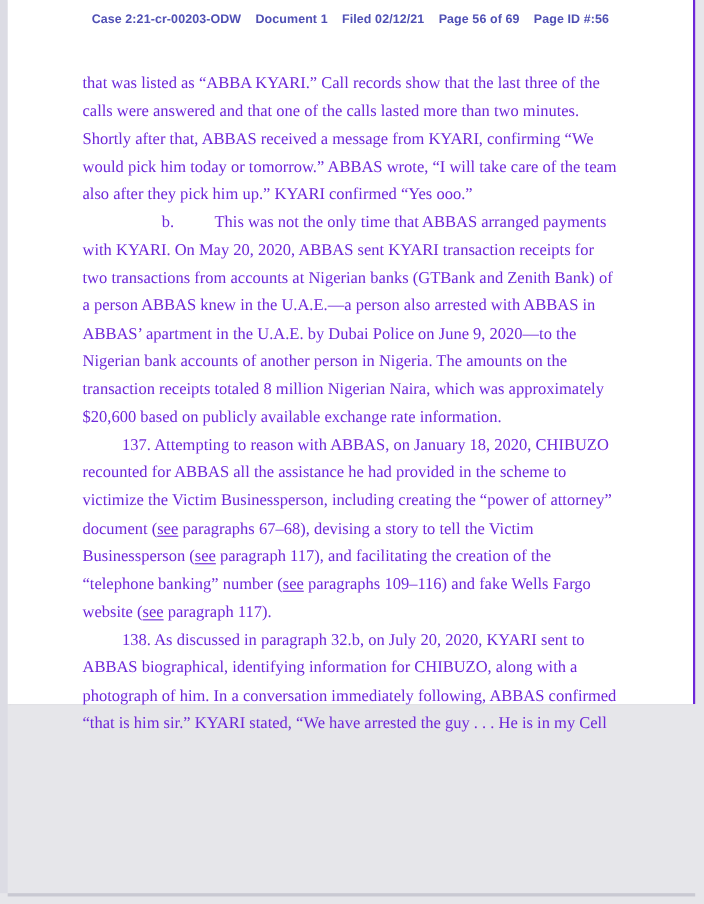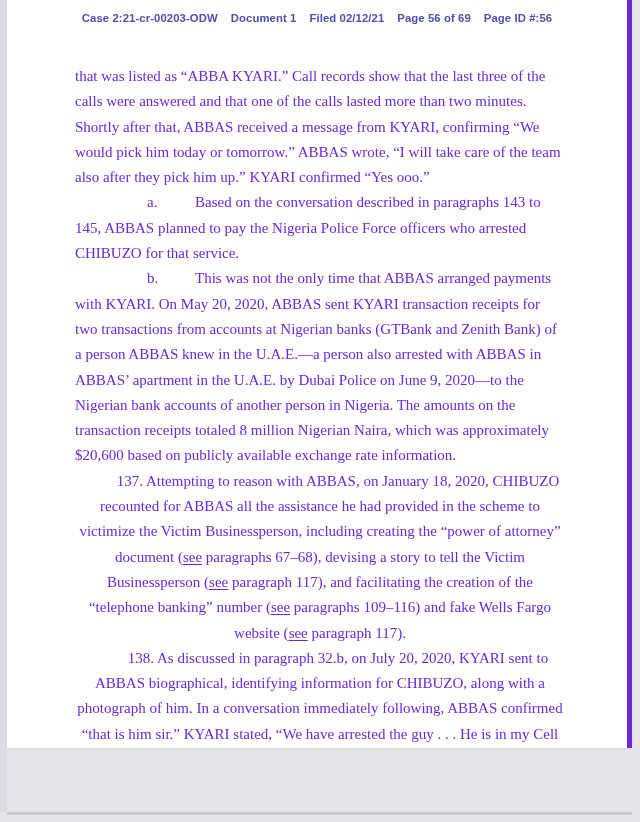--- a/index.html
+++ b/index.html
@@ -30,24 +30,24 @@
     width: 7px;
     height: 812px;
     background: #dcdce4;
   }
 
   .page {
     position: absolute;
     left: 7px;
     top: 0;
     width: 625px;
-    height: 748px;
+    height: 640px;
     background: #ffffff;
     box-sizing: border-box;
-    border-right: 5px solid #6d28d9;
+    border-right: 2px solid #6d28d9;
     box-shadow: 0 1px 2px rgba(0,0,0,0.07);
   }
 
   .page-inner {
     position: relative;
     width: 100%;
     height: 100%;
     box-sizing: border-box;
   }
 
@@ -84,21 +84,20 @@
 
   .para {
     margin: 0;
     text-indent: 0;
   }
   .para.flush {
     text-indent: 0;
   }
   .para.indent-num {
     text-indent: 36px;
-    text-align: center;
   }
   .letter-mark {
     display: inline-block;
     margin-left: 72px;
     width: 48px;
   }
 
   u.see {
     text-decoration: underline;
     text-underline-offset: 1.5px;
@@ -136,21 +135,20 @@
     <div class="page-inner">
 
       <div class="ecf-header">
         <span class="seg">Case 2:21-cr-00203-ODW</span><span class="seg">Document 1</span><span class="seg">Filed 02/12/21</span><span class="seg">Page 56 of 69</span><span class="seg">Page ID #:56</span>
       </div>
 
       <div class="body-block">
 
         <p class="para flush">that was listed as “ABBA KYARI.”  Call records show that the last three of the calls were answered and that one of the calls lasted more than two minutes.  Shortly after that, ABBAS received a message from KYARI, confirming “We would pick him today or tomorrow.”  ABBAS wrote, “I will take care of the team also after they pick him up.”  KYARI confirmed “Yes ooo.”</p>
 
-        <p class="para"><span class="letter-mark">a.</span><span>Based on the conversation described in paragraphs 143 to 145, ABBAS planned to pay the Nigeria Police Force officers who arrested CHIBUZO for that service.</span></p>
 
         <p class="para"><span class="letter-mark">b.</span><span>This was not the only time that ABBAS arranged payments with KYARI.  On May 20, 2020, ABBAS sent KYARI transaction receipts for two transactions from accounts at Nigerian banks (GTBank and Zenith Bank) of a person ABBAS knew in the U.A.E.—a person also arrested with ABBAS in ABBAS’ apartment in the U.A.E. by Dubai Police on June 9, 2020—to the Nigerian bank accounts of another person in Nigeria.  The amounts on the transaction receipts totaled 8 million Nigerian Naira, which was approximately $20,600 based on publicly available exchange rate information.</span></p>
 
         <p class="para indent-num"><span>137.  Attempting to reason with ABBAS, on January 18, 2020, CHIBUZO recounted for ABBAS all the assistance he had provided in the scheme to victimize the Victim Businessperson, including creating the “power of attorney” document (<u class="see">see</u> paragraphs 67–68), devising a story to tell the Victim Businessperson (<u class="see">see</u> paragraph 117), and facilitating the creation of the “telephone banking” number (<u class="see">see</u> paragraphs 109–116) and fake Wells Fargo website (<u class="see">see</u> paragraph 117).</span></p>
 
         <p class="para indent-num">138.  As discussed in paragraph 32.b, on July 20, 2020, KYARI sent to ABBAS biographical, identifying information for CHIBUZO, along with a photograph of him.  In a conversation immediately following, ABBAS confirmed “that is him sir.”  KYARI stated, “We have arrested the guy . . .  He is in my Cell</p>
 
       </div>
 
 

